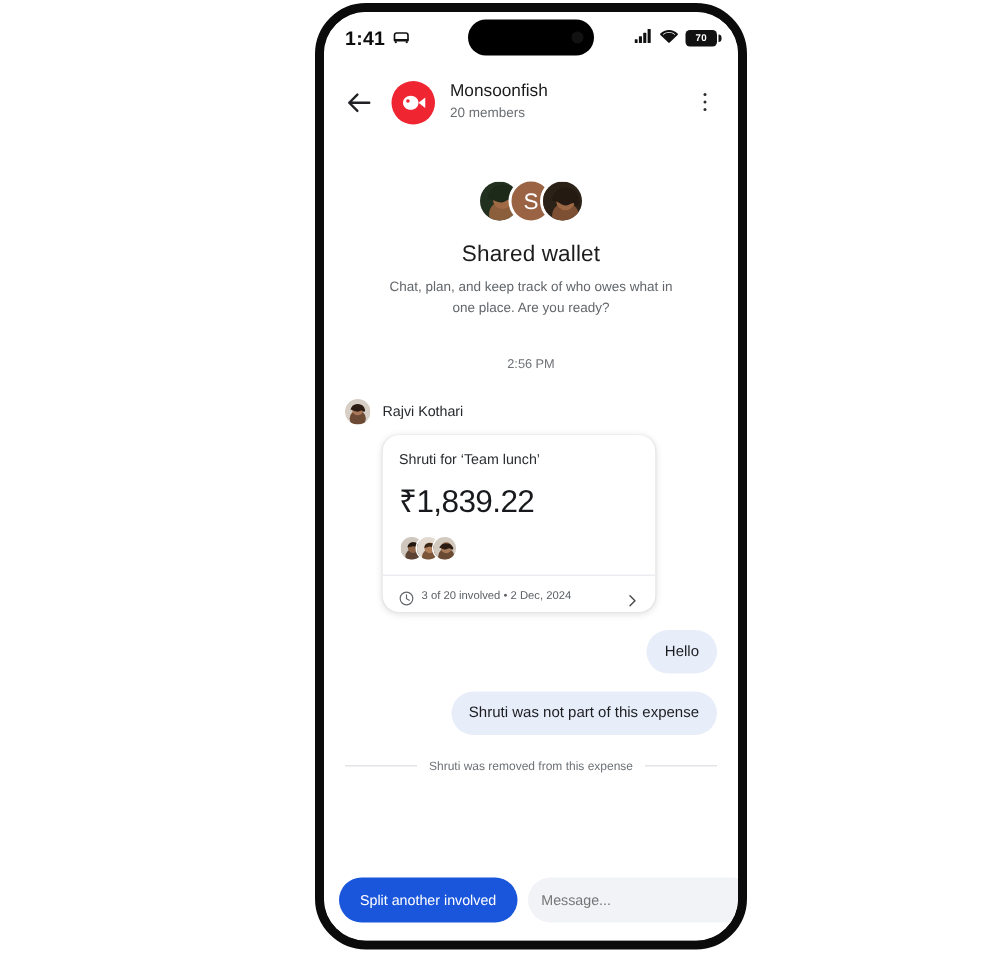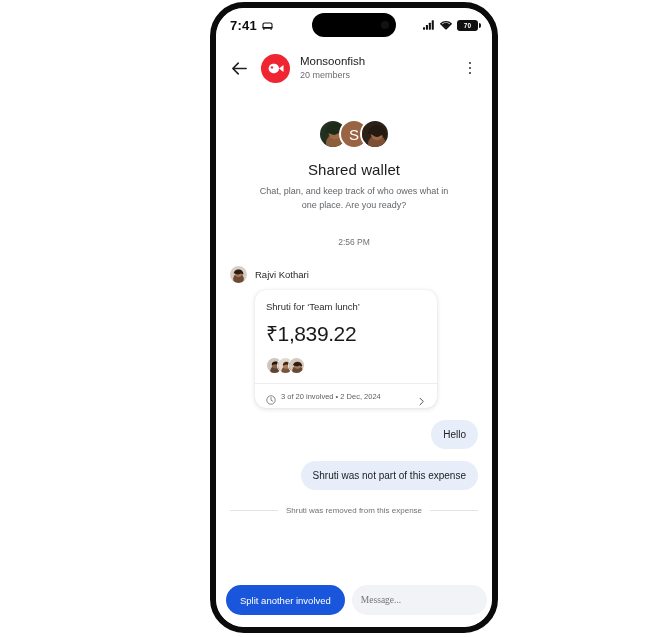--- a/index.html
+++ b/index.html
@@ -147,36 +147,36 @@
     border-radius:19px; height:30px; padding:0 14px;
     display:flex; align-items:center; justify-content:center;
     white-space:nowrap; border:none; cursor:pointer; font-family:inherit;
   }
   .msg-field {
     flex:1; height:30px; background:#f1f3f6; border-radius:16px;
     display:flex; align-items:center; padding:0 9px; gap:6px;
   }
   .msg-input {
     flex:1; border:none; outline:none; background:transparent;
-    font-size:9.5px; color:#6a6e72; font-family:Liberation Serif, serif;
+    font-size:9.5px; color:#6a6e72; font-family:Liberation Sans, sans-serif;
   }
 </style>
 </head>
 <body>
 
 <div id="stage">
 
   <div class="phone-frame">
     <div class="phone-screen">
 
       <div class="status-bar">
         <div class="notch"></div>
 
         <div class="status-left">
-          <span class="status-time">7:41</span>
+          <span class="status-time">1:41</span>
           <span class="icon-bed">
             <svg width="11" height="9" viewBox="0 0 22 18">
               <path d="M2 13V7a3 3 0 013-3h12a3 3 0 013 3v6" fill="none" stroke="#111" stroke-width="2.2" stroke-linecap="round"></path>
               <rect x="1" y="12" width="20" height="3.4" rx="1.3" fill="#111"></rect>
               <rect x="2.4" y="15" width="2.6" height="2.6" fill="#111"></rect>
               <rect x="17" y="15" width="2.6" height="2.6" fill="#111"></rect>
             </svg>
           </span>
         </div>
 

